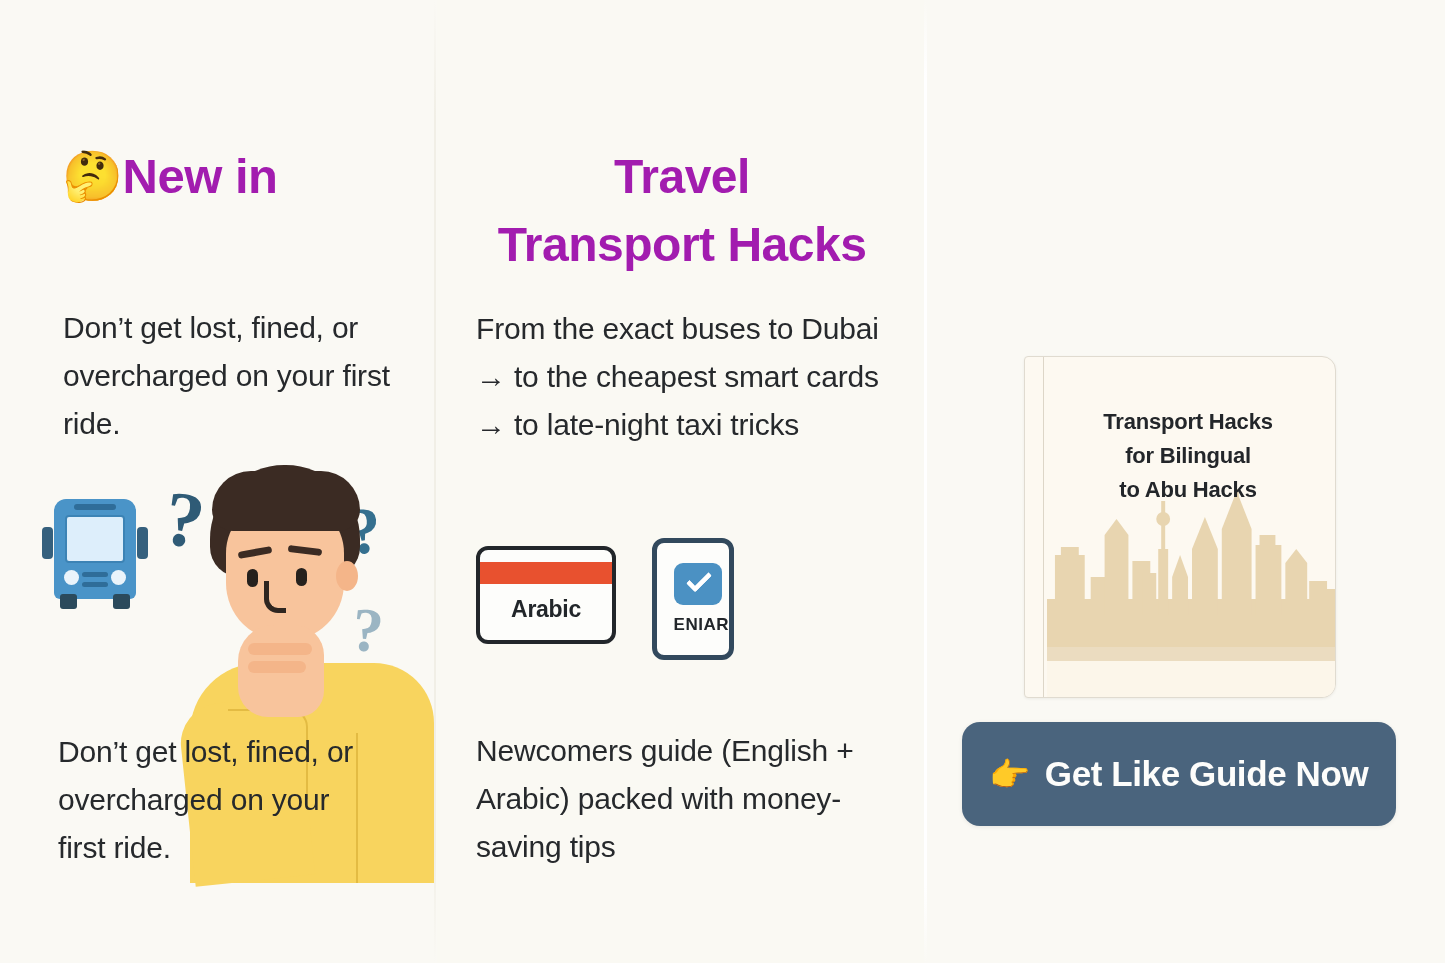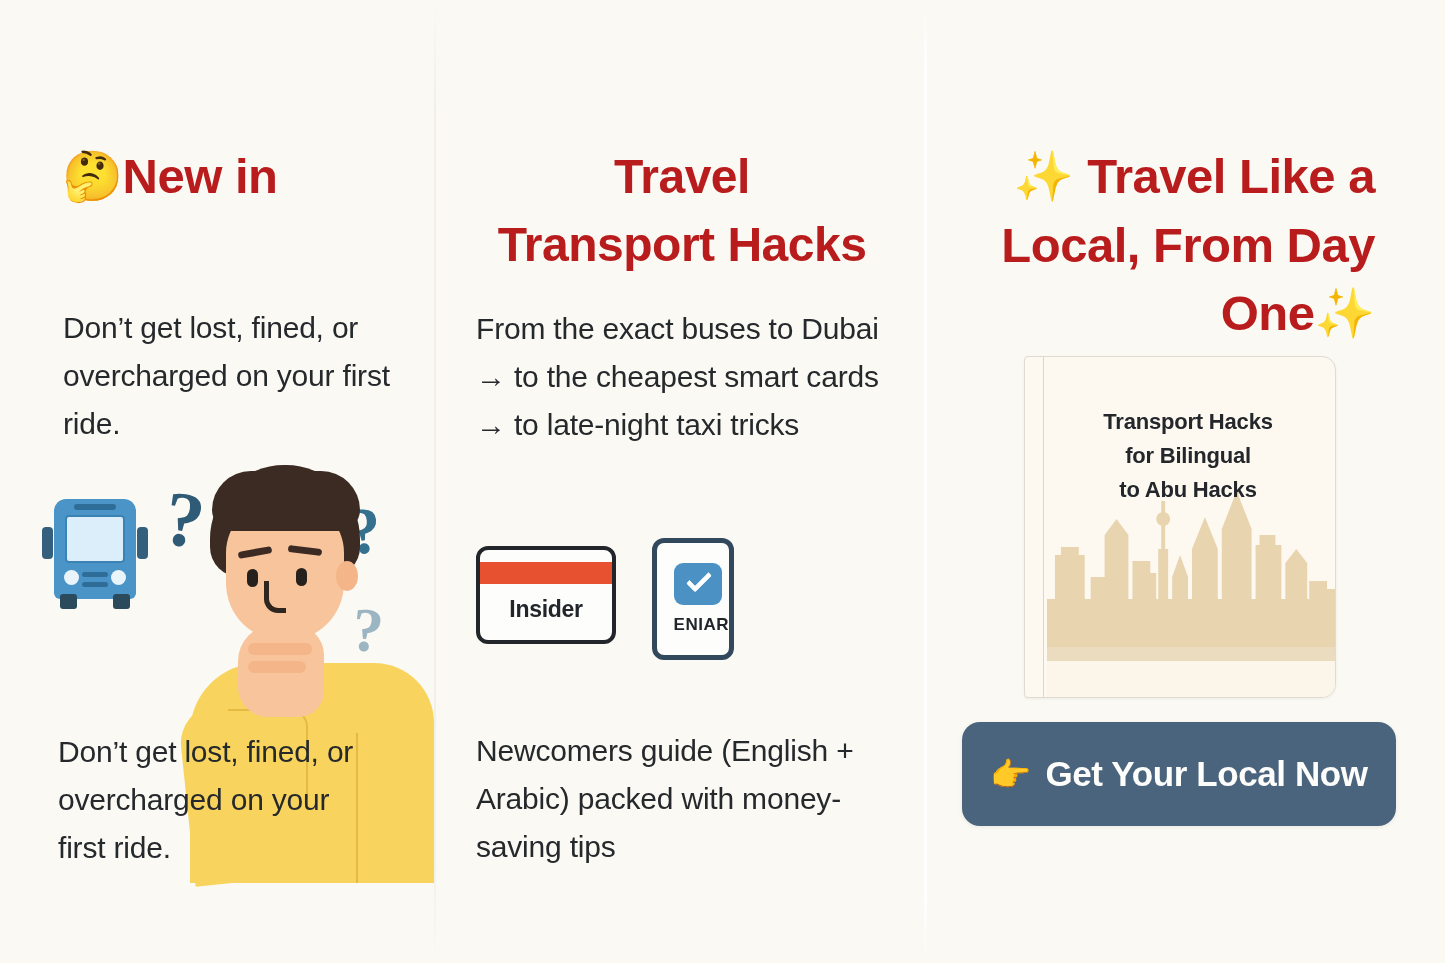--- a/index.html
+++ b/index.html
@@ -26,21 +26,21 @@
   .divider.d2 { left: 924px; background: linear-gradient(to bottom, #faf9f4 0%, #ffffff 8%, #ffffff 92%, #faf9f4 100%); width:3px; }
 
   .col { position: absolute; top: 0; height: 963px; }
   .col1 { left: 0;    width: 434px; }
   .col2 { left: 437px; width: 487px; background: #faf9f3; }
   .col3 { left: 927px; width: 518px; }
 
   
   .h1 {
     font-weight: bold;
-    color: #b91c1c;
+    color: #a21caf;
     letter-spacing: -0.5px;
   }
   .col1 .h1 {
     position: absolute; left: 62px; top: 142px; width: 360px;
     font-size: 49px; line-height: 69px; text-align: left;
   }
   .col3 .h1 {
     position: absolute; right: 70px; top: 142px; width: 420px;
     font-size: 49px; line-height: 68px; text-align: right;
   }
@@ -267,41 +267,34 @@
     <span>Travel</span><br>
     <span>Transport Hacks</span>
   </h1>
 
   <p class="body-copy c2-sub">From the exact buses to Dubai → to the cheapest smart cards → to late-night taxi tricks</p>
 
   <div class="icon-row">
 
     <div class="hafilat">
       <div class="hafilat-stripe"></div>
-      <div class="hafilat-label">Insider</div>
+      <div class="hafilat-label">Arabic</div>
     </div>
 
     <div class="phone">
       <div class="phone-app">
         <div class="phone-check"></div>
       </div>
       <div class="phone-label">ENIAR</div>
     </div>
 
   </div>
 
   <p class="body-copy c2-bottom">Newcomers guide (English + Arabic) packed with money-saving tips</p>
 
-  <div class="col col3">
-    <h1 class="h1">
-      <span class="emoji">✨</span> <span>Travel Like a</span><br>
-      <span>Local, From Day</span><br>
-      <span>One</span><span class="emoji">✨</span>
-    </h1>
-  </div>
 
   <div class="book">
     <div class="book-base"></div>
     <div class="skyline">
       <svg viewBox="0 0 290 160" preserveAspectRatio="none">
         <g fill="#e8d5b0">
           <rect x="0" y="110" width="290" height="50"></rect>
           <rect x="8" y="66" width="30" height="60"></rect>
           <rect x="14" y="58" width="18" height="14"></rect>
           <rect x="44" y="88" width="26" height="38"></rect>
@@ -332,16 +325,16 @@
     <div class="book-title">
       <span>Transport Hacks</span><br>
       <span>for Bilingual</span><br>
       <span>to Abu Hacks</span>
     </div>
     <div class="book-spine"></div>
   </div>
 
   <div class="cta">
     <span class="cta-emoji">👉</span>
-    <span class="cta-label">Get Your Local Now</span>
+    <span class="cta-label">Get Like Guide Now</span>
   </div>
 
 </div>
 
 </body></html>

